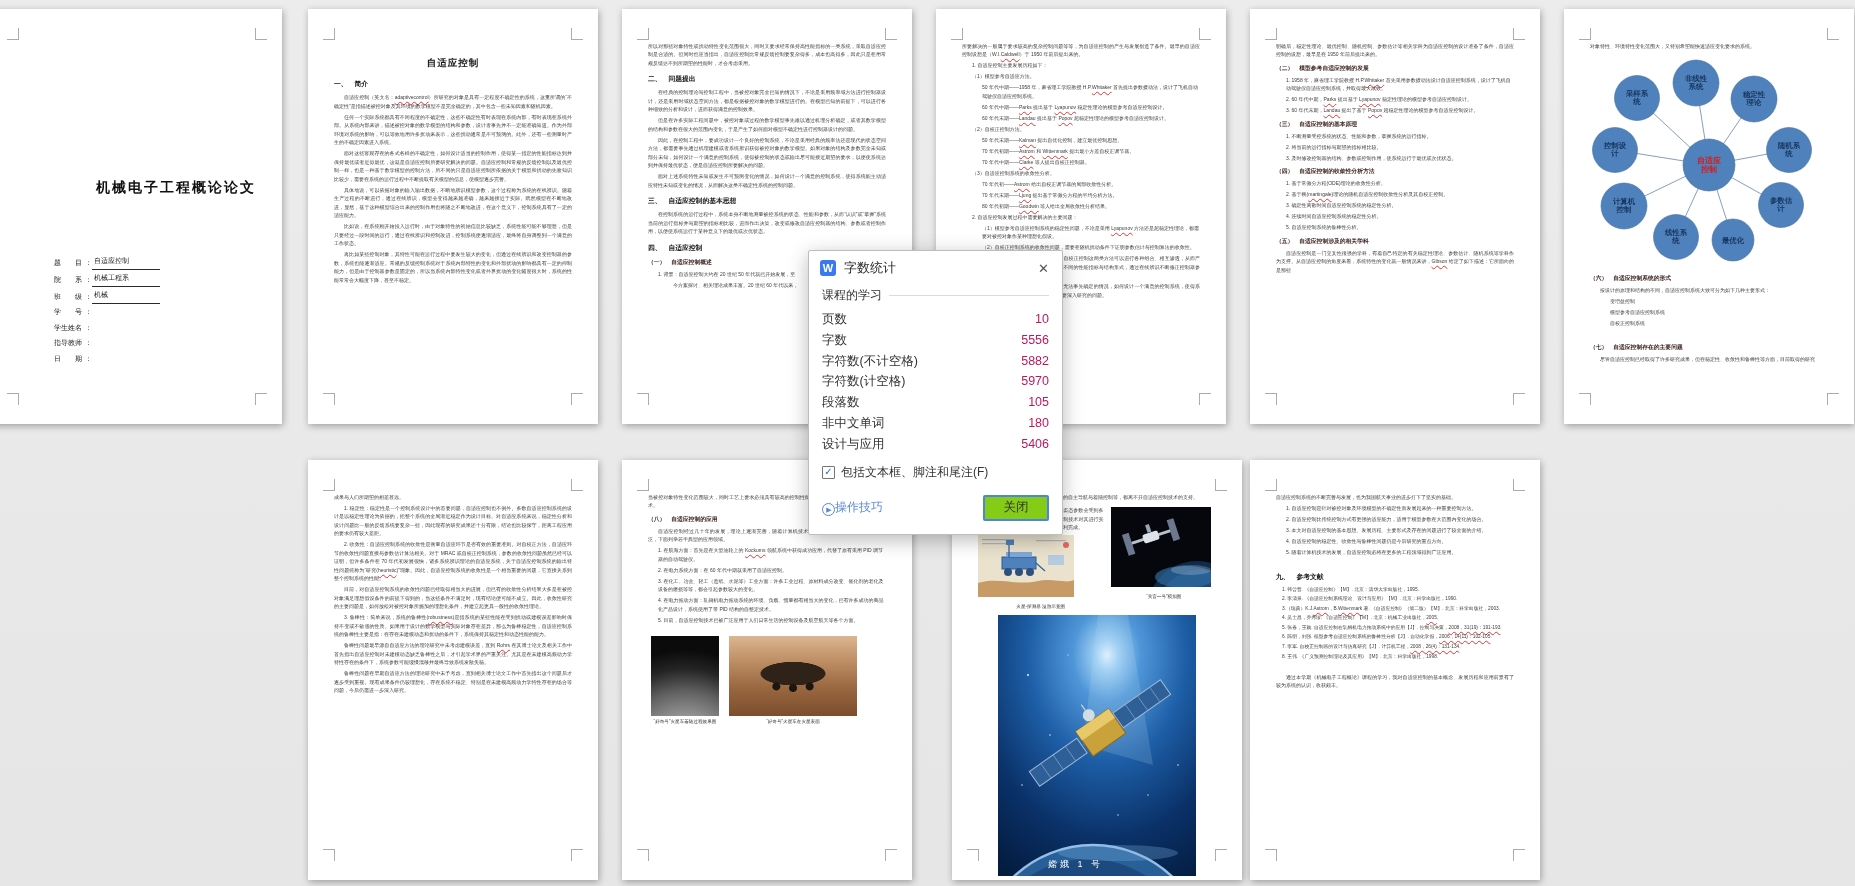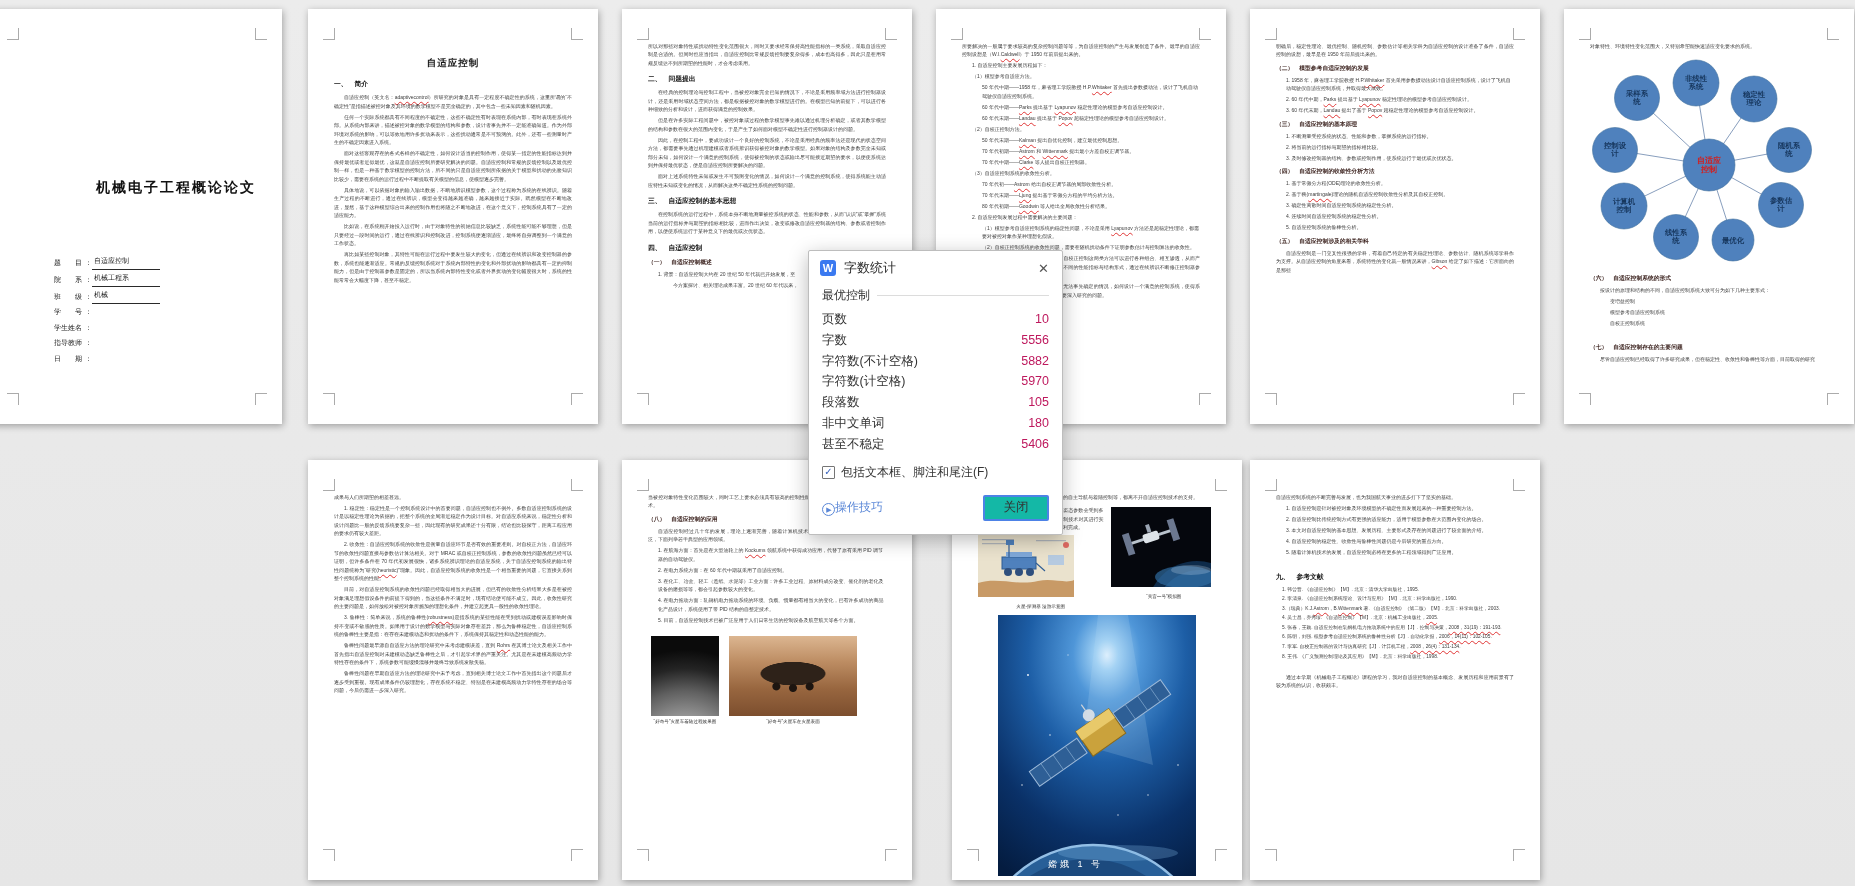--- a/index.html
+++ b/index.html
@@ -63,21 +63,21 @@
   .drow{display:flex;justify-content:space-between;line-height:20.8px;font-size:12.5px;}
   .dlab{color:#333;}
   .dval{color:#be185d;}
   .dlg-check{display:flex;align-items:center;gap:6px;padding:9px 13px 2px;font-size:12px;color:#333;}
   .cb{width:11px;height:11px;border:1px solid #757575;border-radius:1px;display:flex;align-items:center;
       justify-content:center;font-size:10px;line-height:10px;color:#3763bd;background:#fff;font-weight:bold;}
   .dlg-foot{display:flex;align-items:center;justify-content:space-between;padding:12px 13px 13px;}
   .tips{color:#5a87d7;font-size:12px;display:flex;align-items:flex-end;cursor:pointer;}
   .play-icon{width:13px;height:13px;border:1px solid #5a87d7;border-radius:50%;font-size:7px;display:flex;
              align-items:center;justify-content:center;padding-left:1px;box-sizing:border-box;color:#5a87d7;}
-  .btn-close{width:66px;height:26px;background:#14b8a6;border:2px solid #4d82e6;border-radius:2px;
+  .btn-close{width:66px;height:26px;background:#84cc16;border:2px solid #4d82e6;border-radius:2px;
              font-size:12.5px;color:#333;font-family:inherit;cursor:pointer;}
 </style>
 </head>
 <body>
 
 <div id="canvas">
   <div id="pages">
       <div class="page" style="left: -8px; top: 9px; height: 415px;">
         <div class="mk tl"></div>
         <div class="mk tr"></div>
@@ -416,21 +416,21 @@
       </div>
     </div>
 
   <div class="dialog">
     <div class="dlg-head">
       <span class="wps-icon">W</span>
       <span class="dlg-title">字数统计</span>
       <span class="dlg-close">✕</span>
     </div>
     <div class="dlg-group">
-      <span>最优控制</span>
+      <span>课程的学习</span>
       <span class="gline"></span>
     </div>
     <div class="dlg-rows" id="statRows">
         <div class="drow">
           <span class="dlab">页数</span>
           <span class="dval">10</span>
         </div>
         <div class="drow">
           <span class="dlab">字数</span>
           <span class="dval">5556</span>
@@ -445,21 +445,21 @@
         </div>
         <div class="drow">
           <span class="dlab">段落数</span>
           <span class="dval">105</span>
         </div>
         <div class="drow">
           <span class="dlab">非中文单词</span>
           <span class="dval">180</span>
         </div>
         <div class="drow">
-          <span class="dlab">甚至不稳定</span>
+          <span class="dlab">设计与应用</span>
           <span class="dval">5406</span>
         </div>
       </div>
     <div class="dlg-check">
       <span class="cb">✓</span>
       <span>包括文本框、脚注和尾注(F)</span>
     </div>
     <div class="dlg-foot">
       <span class="tips">
         <span class="play-icon">▶</span>

